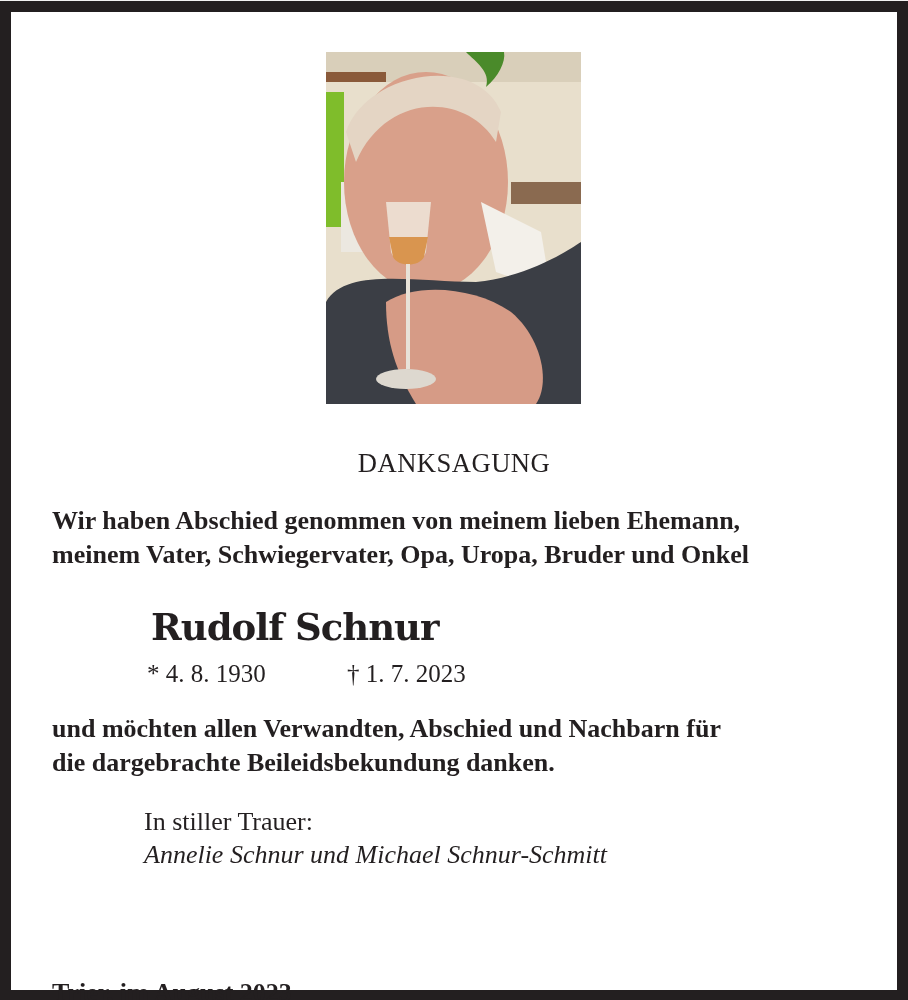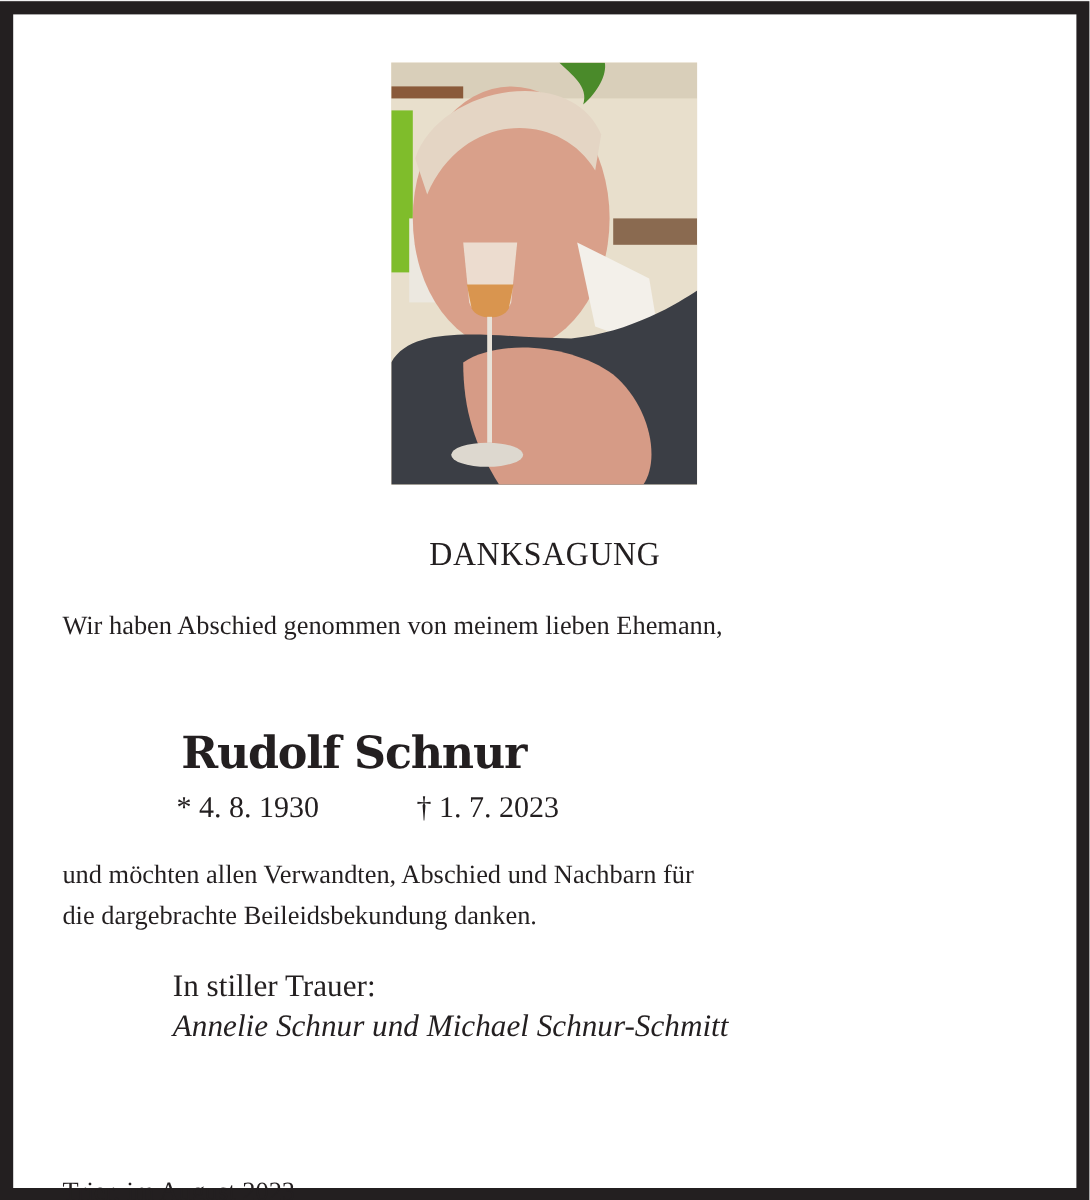--- a/index.html
+++ b/index.html
@@ -23,23 +23,24 @@
       background: #e9e1d0;
     }
     .photo svg { display: block; }
     .heading {
       position: absolute; left: 0; width: 908px; top: 447px;
       text-align: center; font-size: 28px; letter-spacing: 0.5px;
       font-family: "Liberation Serif", serif;
       transform: scaleX(0.95);
     }
     .p {
-      position: absolute; left: 52px; font-size: 22px; line-height: 34px;
+      position: absolute; left: 52px; font-size: 26px; line-height: 34px;
       font-family: "Liberation Serif", serif;
       white-space: nowrap;
+      font-weight: bold;
     }
     .intro { top: 504px; }
     .intro span { display: block; }
     .name {
       position: absolute; left: 151px; top: 594px;
       font-family: "DejaVu Serif", serif; font-weight: bold;
       font-size: 37px; line-height: 66px; letter-spacing: -1px;
       white-space: nowrap;
     }
     .dates {
@@ -79,20 +80,21 @@
     <path d="M63 185 L102 185 L98 205 C93 215,72 215,67 205 Z" fill="#d9954f"></path>
     <rect x="80" y="212" width="4" height="105" fill="#e8e2d8"></rect>
     <ellipse cx="80" cy="327" rx="30" ry="10" fill="#ddd8cf"></ellipse>
   </svg>
 </div>
 
 <div class="heading">DANKSAGUNG</div>
 
 <div class="p intro">
   <span>Wir haben Abschied genommen von meinem lieben Ehemann,</span>
+  <span>meinem Vater, Schwiegervater, Opa, Uropa, Bruder und Onkel</span>
 </div>
 
 <div class="name">Rudolf Schnur</div>
 <div class="dates birth">* 4. 8. 1930</div>
 <div class="dates death">† 1. 7. 2023</div>
 
 <div class="p thanks">
   <span>und möchten allen Verwandten, Abschied und Nachbarn für</span>
   <span>die dargebrachte Beileidsbekundung danken.</span>
 </div>

